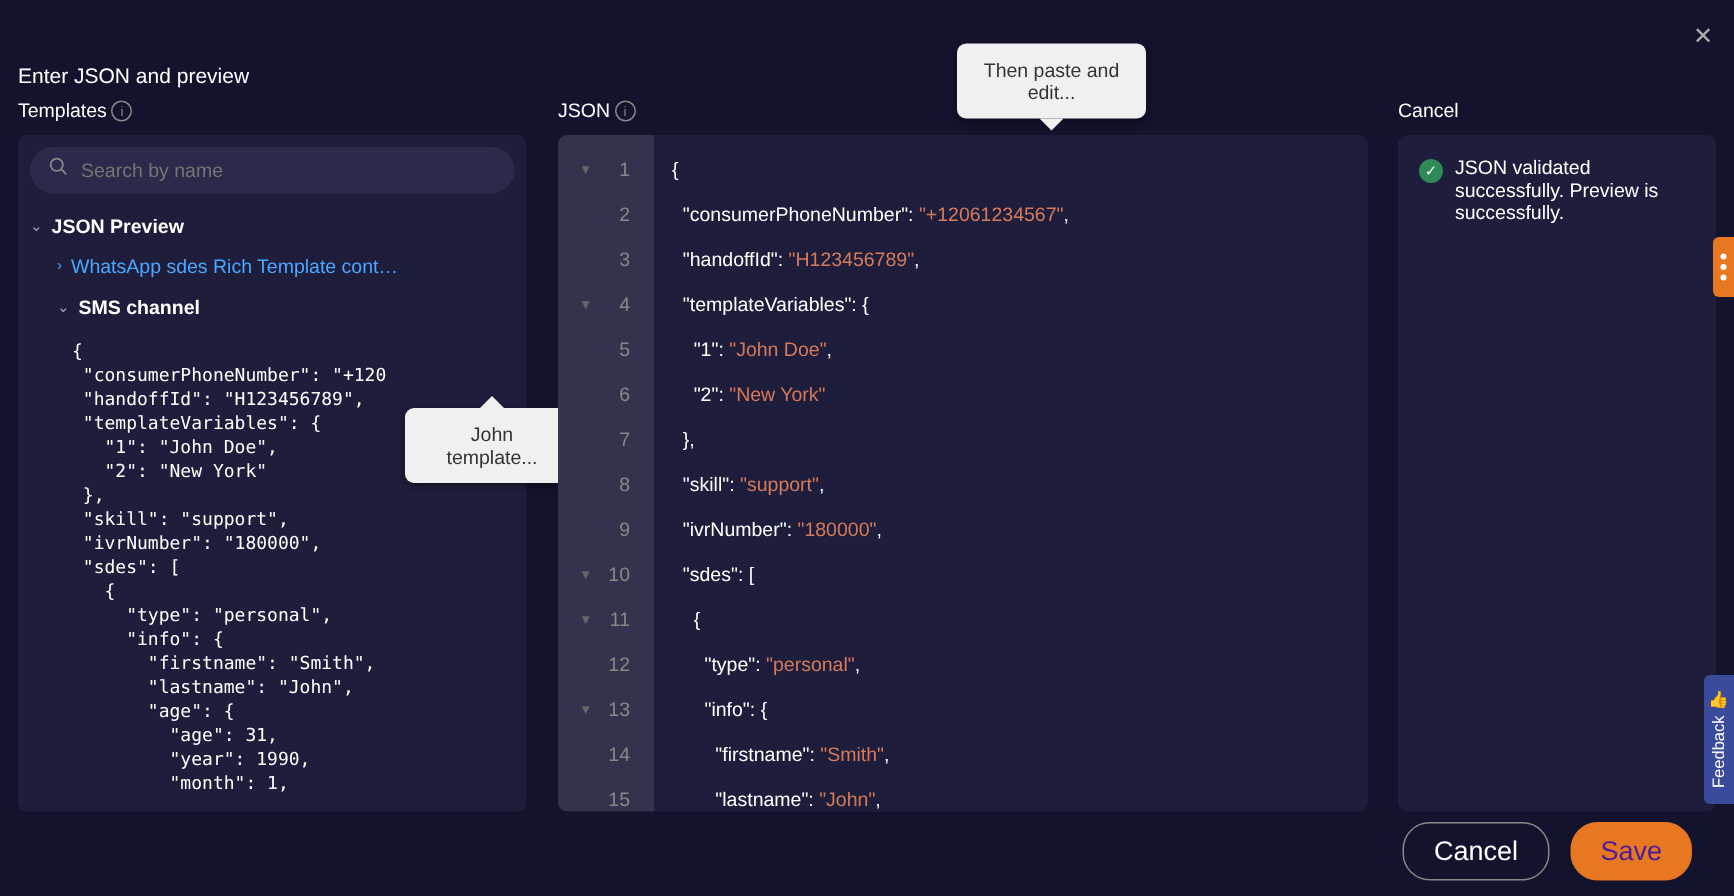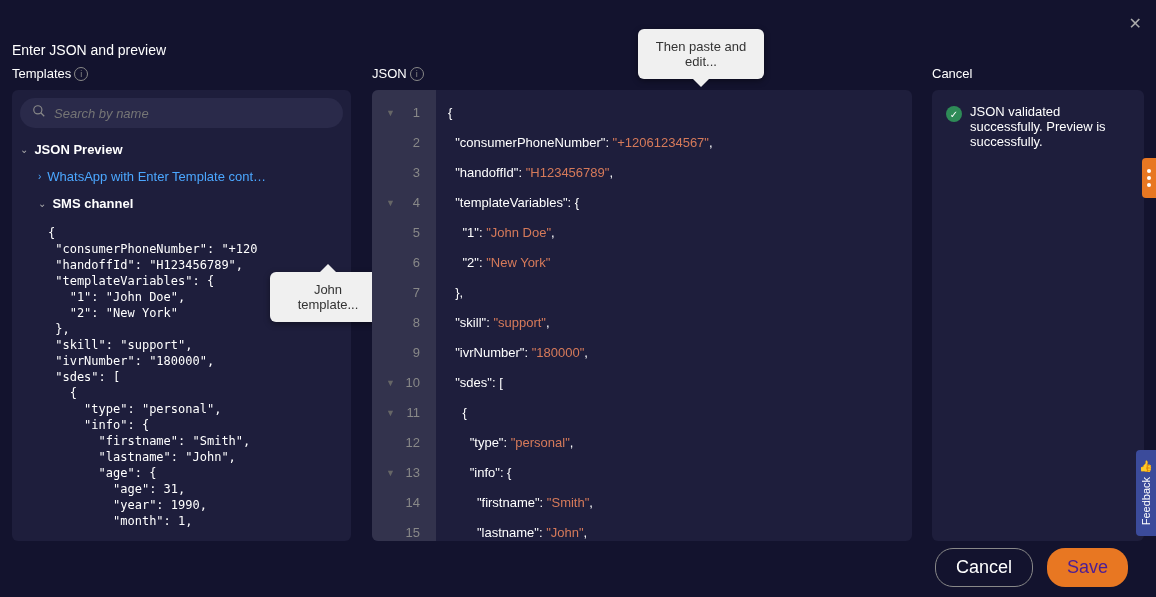--- a/index.html
+++ b/index.html
@@ -4,21 +4,21 @@
 <style>
 *{box-sizing:border-box;margin:0;padding:0;font-family:-apple-system,Segoe UI,Helvetica,Arial,sans-serif}
 body{background:#13132e;color:#fff;width:1156px;height:597px;position:relative;overflow:hidden}
 .g{position:absolute}
 .header{top:42px;left:12px;font-size:14px}
 .close{top:14px;right:14px;font-size:16px;cursor:pointer;color:#aaa}
 .col-h{top:66px;font-size:13px;display:flex;align-items:center;gap:3px}
 .info-ic{display:inline-flex;width:14px;height:14px;border:1px solid #888;border-radius:50%;align-items:center;justify-content:center;font-size:9px;color:#888}
 .templates{top:90px;left:12px;width:339px;height:451px;background:#1e1e3c;border-radius:6px;display:flex;flex-direction:column}
 .search{margin:8px;display:flex;align-items:center;background:#2a2a4a;border-radius:16px;padding:6px 12px;gap:8px}
-.search input{background:transparent;border:none;color:#eab308;outline:none;font-size:13px;flex:1;font-style:italic}
+.search input{background:transparent;border:none;color:#eab308;outline:none;font-size:13px;flex:1;}
 .tree{padding:0 8px 8px;font-size:13px;overflow:hidden}
 .tree-row{display:flex;align-items:center;gap:6px;padding:6px 0;cursor:pointer}
 .chev{font-size:10px;color:#aaa}
 .tree-row.lvl1{padding-left:18px;color:#4ba7ff}
 .tree-row.lvl1b{padding-left:18px}
 .code-dump{font-family:Menlo,Consolas,monospace;font-size:12px;line-height:16px;color:#fff;padding:8px 0 0 28px;white-space:pre;position:relative;overflow:hidden}
 .copy-ic{position:absolute;top:218px;right:14px;color:#aaa;cursor:pointer}
 .tip{position:absolute;background:#f0f0f0;color:#333;border-radius:6px;padding:10px 14px;font-size:13px;text-align:center;box-shadow:0 2px 6px rgba(0,0,0,.4)}
 .tip::after{content:"";position:absolute;width:0;height:0;border:8px solid transparent}
 .tip.copy{top:272px;left:270px;width:116px}
@@ -72,21 +72,21 @@
     </span>
     <input placeholder="Search by name" style="">
   </div>
   <div class="tree">
     <div class="tree-row">
       <span class="chev">⌄</span>
       <span style="font-weight:600">JSON Preview</span>
     </div>
     <div class="tree-row lvl1">
       <span class="chev" style="color:#4ba7ff">›</span>
-      <span>WhatsApp with Enter Template cont…</span>
+      <span>WhatsApp sdes Rich Template cont…</span>
     </div>
     <div class="tree-row lvl1b">
       <span class="chev">⌄</span>
       <span style="font-weight:700">SMS channel</span>
     </div>
     <div class="code-dump">{
  "consumerPhoneNumber": "+120
  "handoffId": "H123456789",
  "templateVariables": {
    "1": "John Doe",

